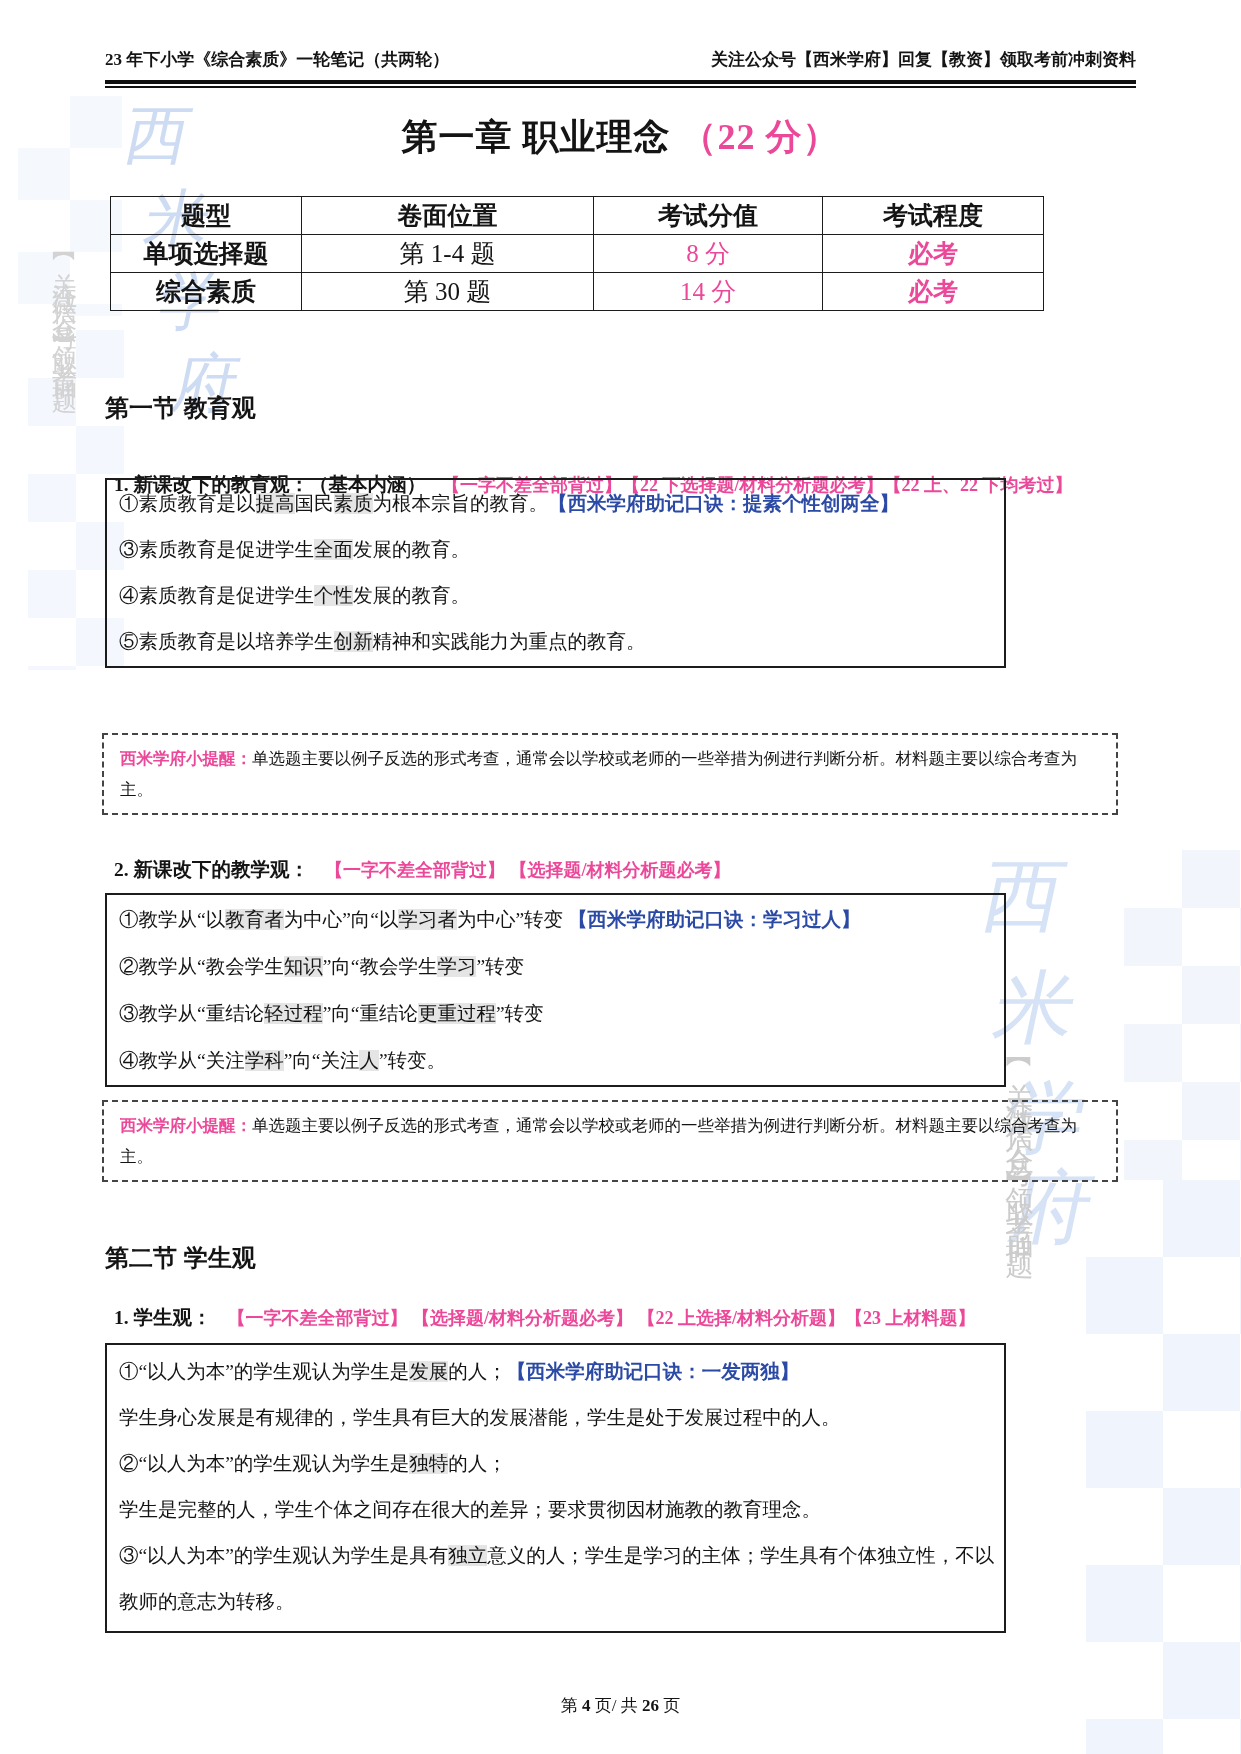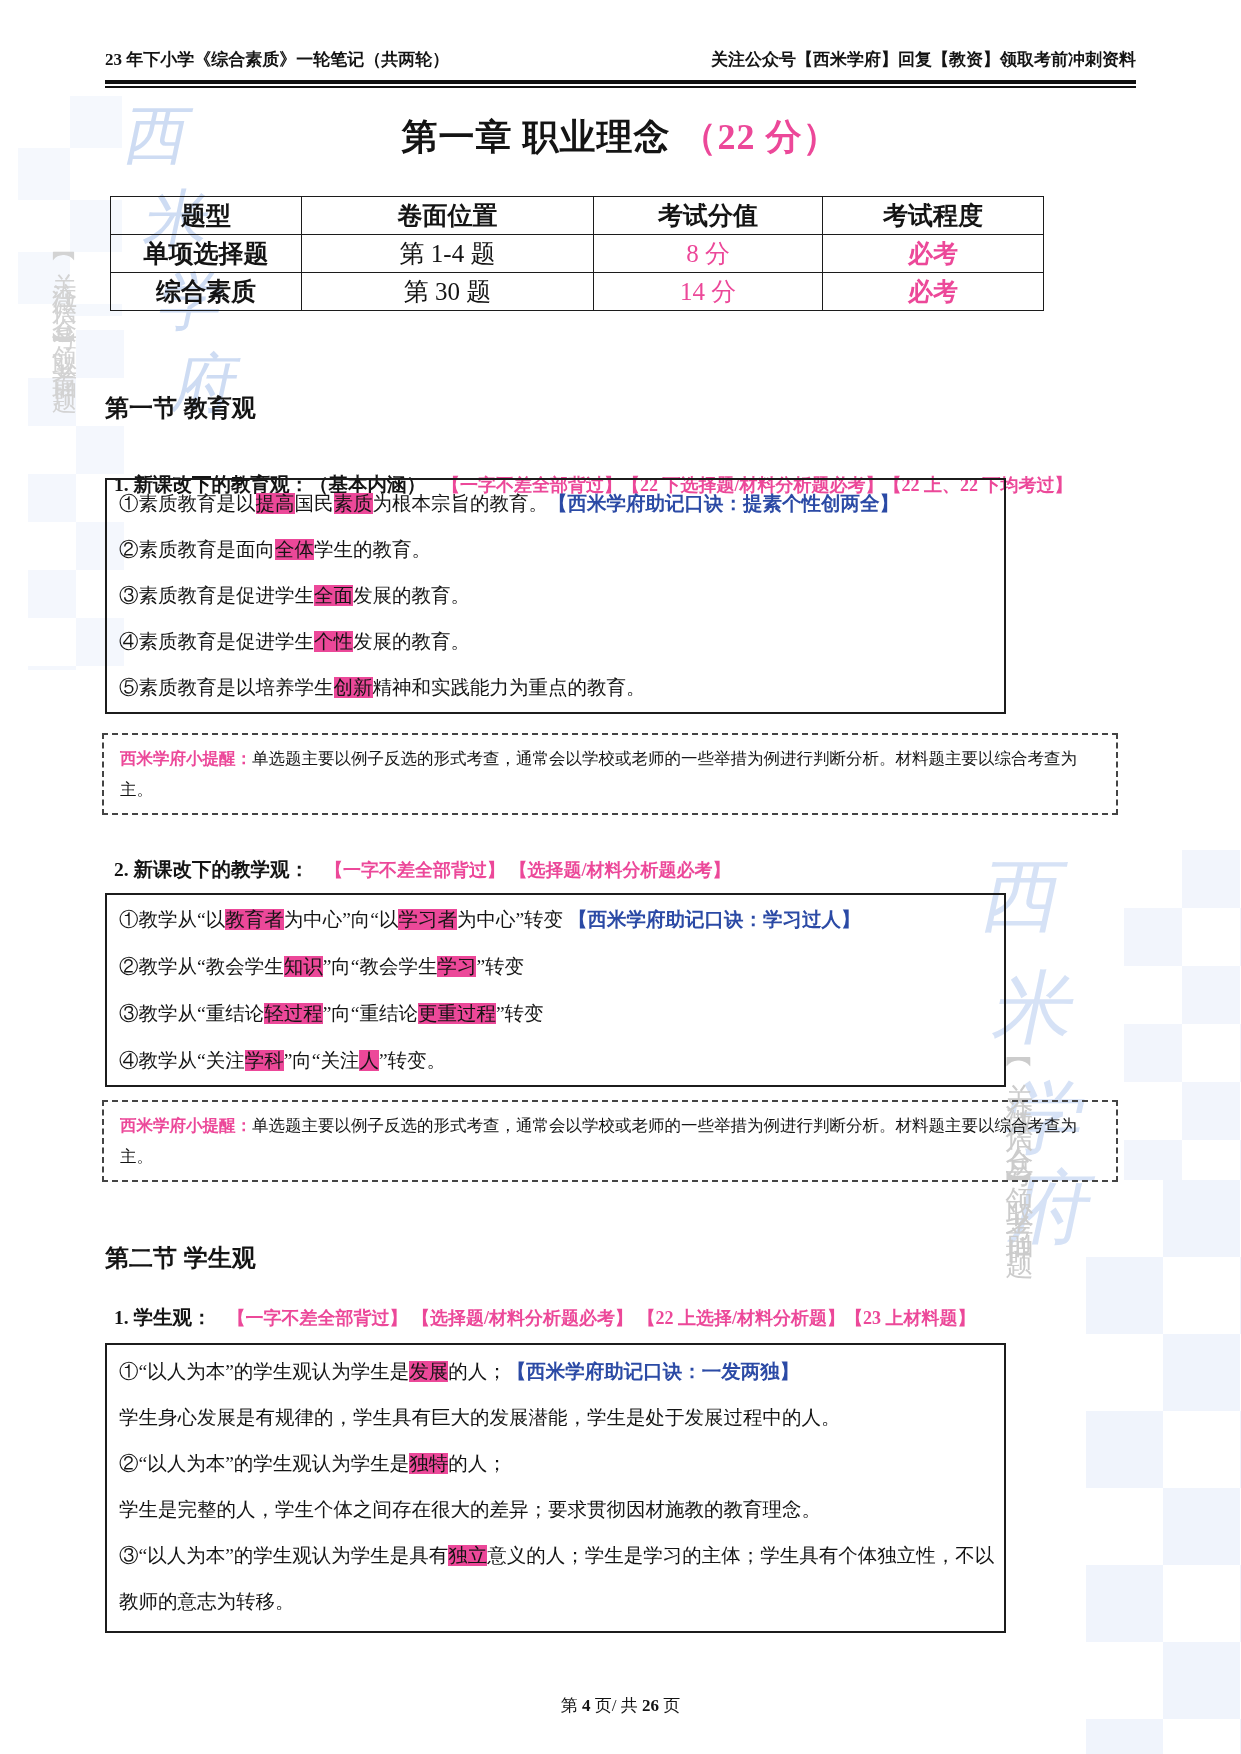--- a/index.html
+++ b/index.html
@@ -112,21 +112,21 @@
     padding:1px 6px 1px 12px;box-sizing:border-box;
     font-size:19.5px;
   }
   .nb-1{top:478px;}
   .nb-1 .box-line{line-height:46px;}
   .nb-2{top:893px;}
   .nb-2 .box-line{line-height:47px;}
   .nb-3{top:1343px;padding-top:4px;padding-bottom:6px;}
   .nb-3 .box-line{line-height:46px;}
 
-  .box-line .hl{background:#ec4899;}
+  .box-line .hl{background:#e5e5e5;}
   .box-line .blue{color:#2b4aa5;font-weight:bold;}
 
   
   .reminder{
     position:absolute;left:102px;width:1016px;
     border:2px dashed #444;box-sizing:border-box;
     padding:8px 16px;font-size:16.5px;line-height:31px;
   }
   .rem-label{font-weight:bold;}
   .rm-1{top:733px;}
@@ -204,21 +204,20 @@
 
     <h2 class="section-heading sh-1">第一节 教育观</h2>
 
     <div class="item-line il-1">
       <span class="item-label">1. 新课改下的教育观：（基本内涵）</span>
       <span class="tags red">【一字不差全部背过】【22 下选择题/材料分析题必考】【22 上、22 下均考过】</span>
     </div>
 
     <div class="note-box nb-1">
       <div class="box-line"><span>①素质教育是以</span><span class="hl">提高</span><span>国民</span><span class="hl">素质</span><span>为根本宗旨的教育。</span><span class="blue">【西米学府助记口诀：提素个性创两全】</span></div>
-      <div class="box-line"><span>②素质教育是面向</span><span class="hl">全体</span><span>学生的教育。</span></div>
       <div class="box-line"><span>③素质教育是促进学生</span><span class="hl">全面</span><span>发展的教育。</span></div>
       <div class="box-line"><span>④素质教育是促进学生</span><span class="hl">个性</span><span>发展的教育。</span></div>
       <div class="box-line"><span>⑤素质教育是以培养学生</span><span class="hl">创新</span><span>精神和实践能力为重点的教育。</span></div>
     </div>
 
     <div class="reminder rm-1">
       <span class="rem-label red">西米学府小提醒：</span><span>单选题主要以例子反选的形式考查，通常会以学校或老师的一些举措为例进行判断分析。材料题主要以综合考查为主。</span>
     </div>
 
     <div class="item-line il-2">

